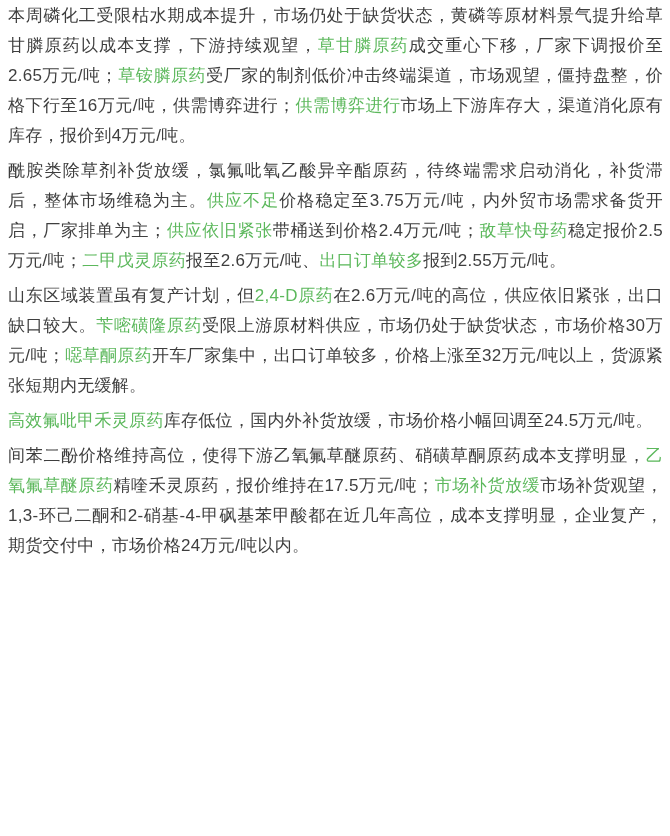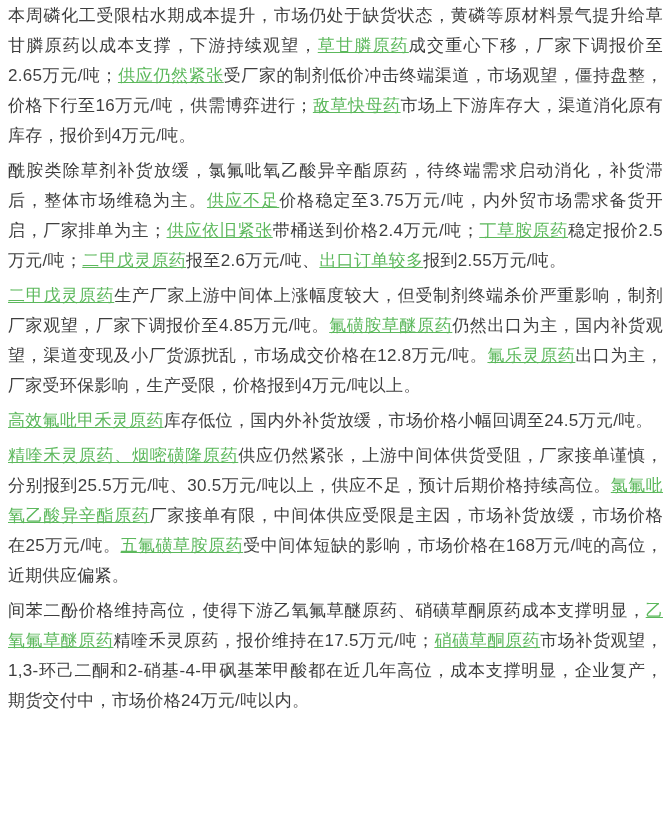--- a/index.html
+++ b/index.html
@@ -19,26 +19,24 @@
     line-height: 30px;
     letter-spacing: 0.3px;
     text-align: justify;
     color: var(--text-color, #3e3e3e);
   }
   .article p {
     margin: 0 0 5px 0;
   }
   .hl {
     color: var(--hl-color, #5cb85c);
-    text-decoration: underline;
   }
 </style>
 </head>
 <body style="background: rgb(255, 255, 255);">
 
 <div class="article" id="article-body">
-    <p><span>本周磷化工受限枯水期成本提升，市场仍处于缺货状态，黄磷等原材料景气提升给草甘膦原药以成本支撑，下游持续观望，</span><span class="hl">草甘膦原药</span><span>成交重心下移，厂家下调报价至2.65万元/吨；</span><span class="hl">供应仍然紧张</span><span>受厂家的制剂低价冲击终端渠道，市场观望，僵持盘整，价格下行至16万元/吨，供需博弈进行；</span><span class="hl">敌草快母药</span><span>市场上下游库存大，渠道消化原有库存，报价到4万元/吨。</span></p>
-    <p><span>酰胺类除草剂补货放缓，氯氟吡氧乙酸异辛酯原药，待终端需求启动消化，补货滞后，整体市场维稳为主。</span><span class="hl">供应不足</span><span>价格稳定至3.75万元/吨，内外贸市场需求备货开启，厂家排单为主；</span><span class="hl">供应依旧紧张</span><span>带桶送到价格2.4万元/吨；</span><span class="hl">丁草胺原药</span><span>稳定报价2.5万元/吨；</span><span class="hl">二甲戊灵原药</span><span>报至2.6万元/吨、</span><span class="hl">出口订单较多</span><span>报到2.55万元/吨。</span></p>
-    <p><span class="hl">二甲戊灵原药</span><span>生产厂家上游中间体上涨幅度较大，但受制剂终端杀价严重影响，制剂厂家观望，厂家下调报价至4.85万元/吨。</span><span class="hl">氟磺胺草醚原药</span><span>仍然出口为主，国内补货观望，渠道变现及小厂货源扰乱，市场成交价格在12.8万元/吨。</span><span class="hl">氟乐灵原药</span><span>出口为主，厂家受环保影响，生产受限，价格报到4万元/吨以上。</span></p>
+    <p><span>本周磷化工受限枯水期成本提升，市场仍处于缺货状态，黄磷等原材料景气提升给草甘膦原药以成本支撑，下游持续观望，</span><span class="hl">草甘膦原药</span><span>成交重心下移，厂家下调报价至2.65万元/吨；</span><span class="hl">草铵膦原药</span><span>受厂家的制剂低价冲击终端渠道，市场观望，僵持盘整，价格下行至16万元/吨，供需博弈进行；</span><span class="hl">供需博弈进行</span><span>市场上下游库存大，渠道消化原有库存，报价到4万元/吨。</span></p>
+    <p><span>酰胺类除草剂补货放缓，氯氟吡氧乙酸异辛酯原药，待终端需求启动消化，补货滞后，整体市场维稳为主。</span><span class="hl">供应不足</span><span>价格稳定至3.75万元/吨，内外贸市场需求备货开启，厂家排单为主；</span><span class="hl">供应依旧紧张</span><span>带桶送到价格2.4万元/吨；</span><span class="hl">敌草快母药</span><span>稳定报价2.5万元/吨；</span><span class="hl">二甲戊灵原药</span><span>报至2.6万元/吨、</span><span class="hl">出口订单较多</span><span>报到2.55万元/吨。</span></p>
+    <p><span>山东区域装置虽有复产计划，但</span><span class="hl">2,4-D原药</span><span>在2.6万元/吨的高位，供应依旧紧张，出口缺口较大。</span><span class="hl">苄嘧磺隆原药</span><span>受限上游原材料供应，市场仍处于缺货状态，市场价格30万元/吨；</span><span class="hl">噁草酮原药</span><span>开车厂家集中，出口订单较多，价格上涨至32万元/吨以上，货源紧张短期内无缓解。</span></p>
     <p><span class="hl">高效氟吡甲禾灵原药</span><span>库存低位，国内外补货放缓，市场价格小幅回调至24.5万元/吨。</span></p>
-    <p><span class="hl">精喹禾灵原药、烟嘧磺隆原药</span><span>供应仍然紧张，上游中间体供货受阻，厂家接单谨慎，分别报到25.5万元/吨、30.5万元/吨以上，供应不足，预计后期价格持续高位。</span><span class="hl">氯氟吡氧乙酸异辛酯原药</span><span>厂家接单有限，中间体供应受限是主因，市场补货放缓，市场价格在25万元/吨。</span><span class="hl">五氟磺草胺原药</span><span>受中间体短缺的影响，市场价格在168万元/吨的高位，近期供应偏紧。</span></p>
-    <p><span>间苯二酚价格维持高位，使得下游乙氧氟草醚原药、硝磺草酮原药成本支撑明显，</span><span class="hl">乙氧氟草醚原药</span><span>精喹禾灵原药，报价维持在17.5万元/吨；</span><span class="hl">硝磺草酮原药</span><span>市场补货观望，1,3-环己二酮和2-硝基-4-甲砜基苯甲酸都在近几年高位，成本支撑明显，企业复产，期货交付中，市场价格24万元/吨以内。</span></p>
+    <p><span>间苯二酚价格维持高位，使得下游乙氧氟草醚原药、硝磺草酮原药成本支撑明显，</span><span class="hl">乙氧氟草醚原药</span><span>精喹禾灵原药，报价维持在17.5万元/吨；</span><span class="hl">市场补货放缓</span><span>市场补货观望，1,3-环己二酮和2-硝基-4-甲砜基苯甲酸都在近几年高位，成本支撑明显，企业复产，期货交付中，市场价格24万元/吨以内。</span></p>
   </div>
 
 </body></html>

